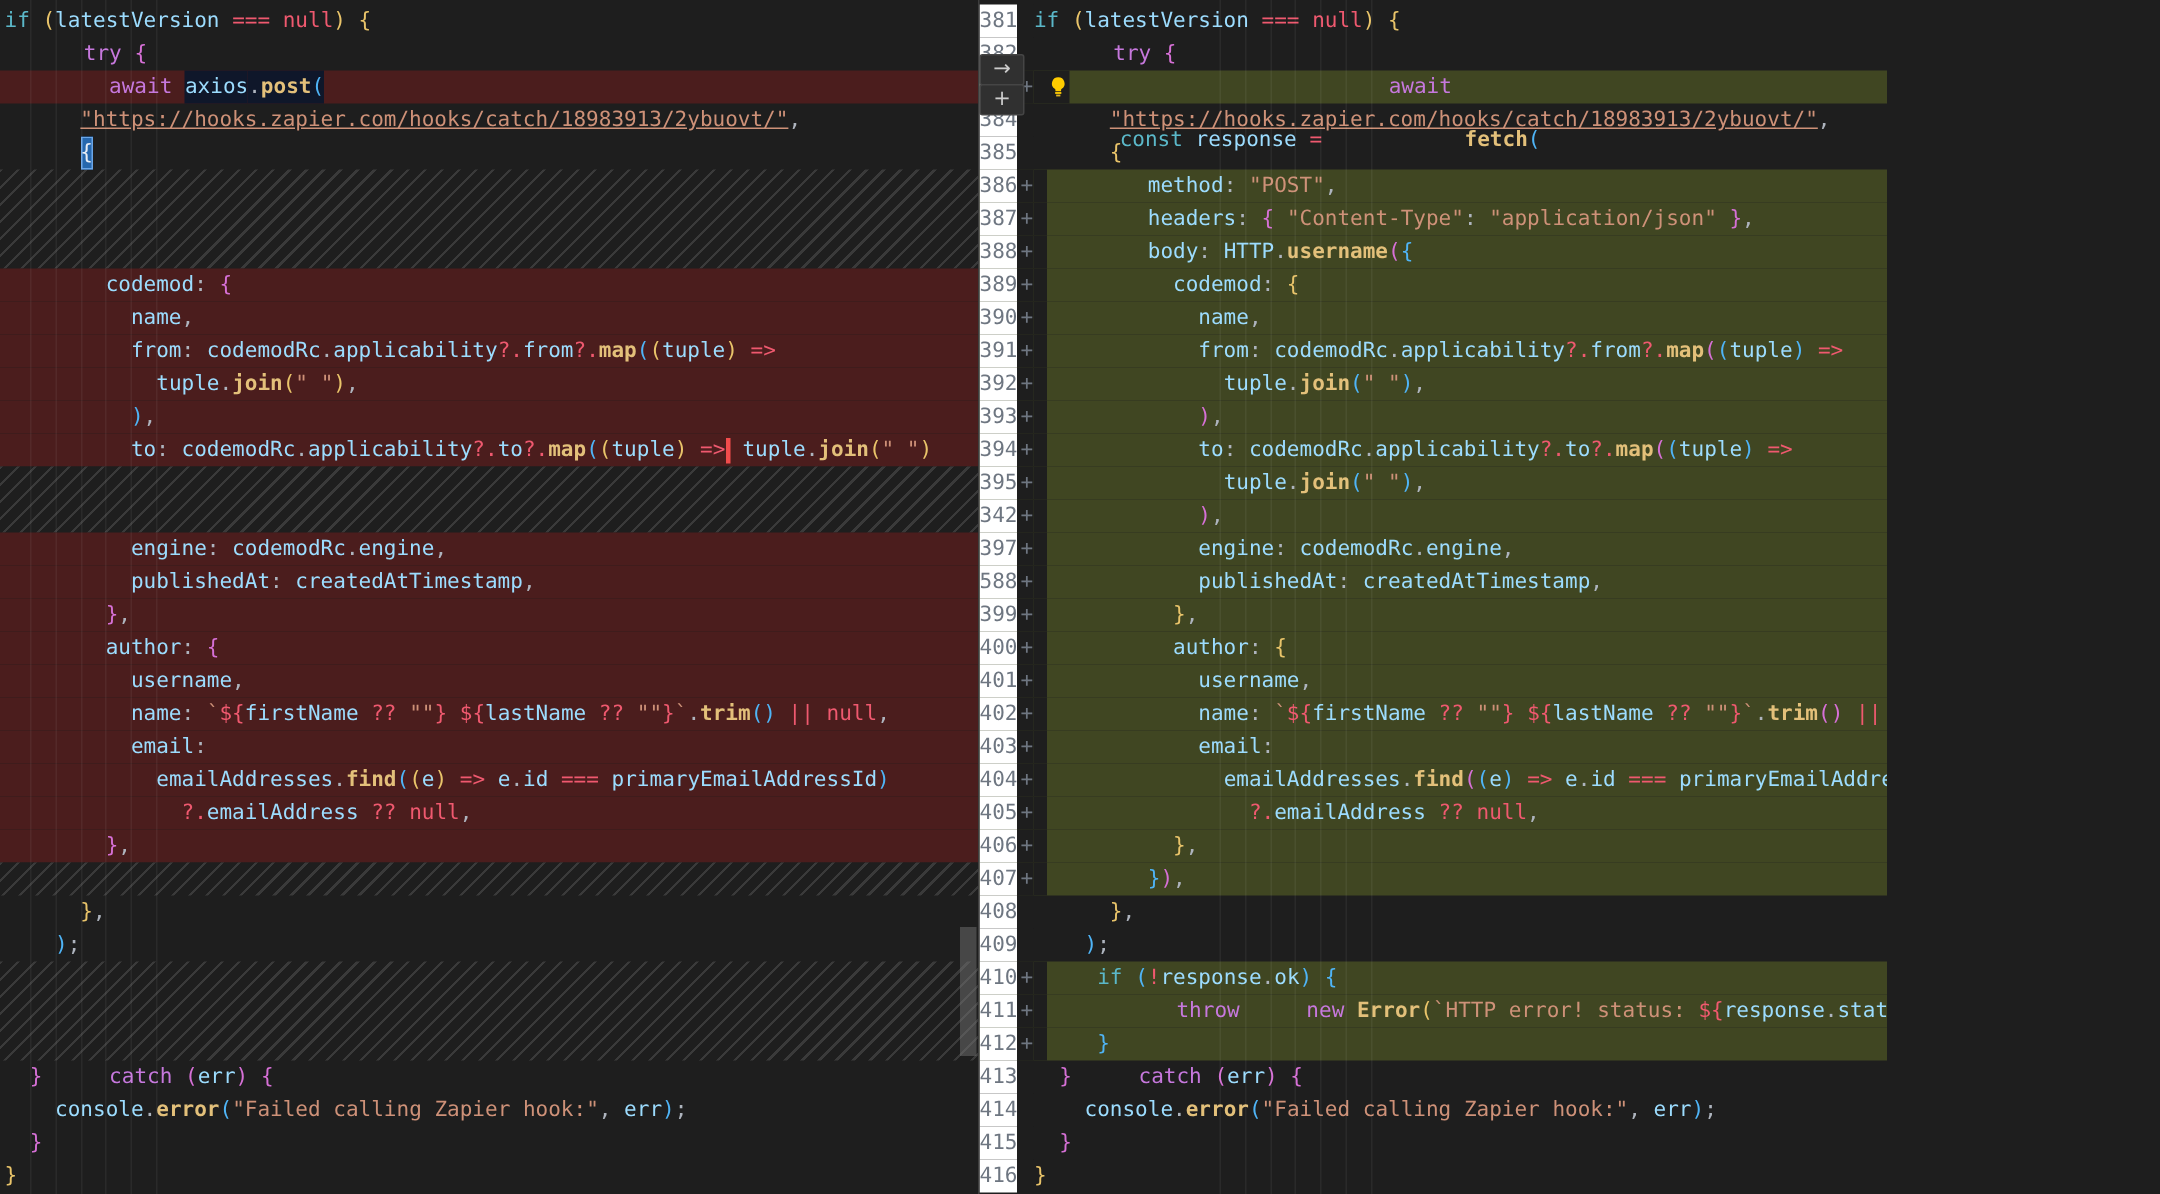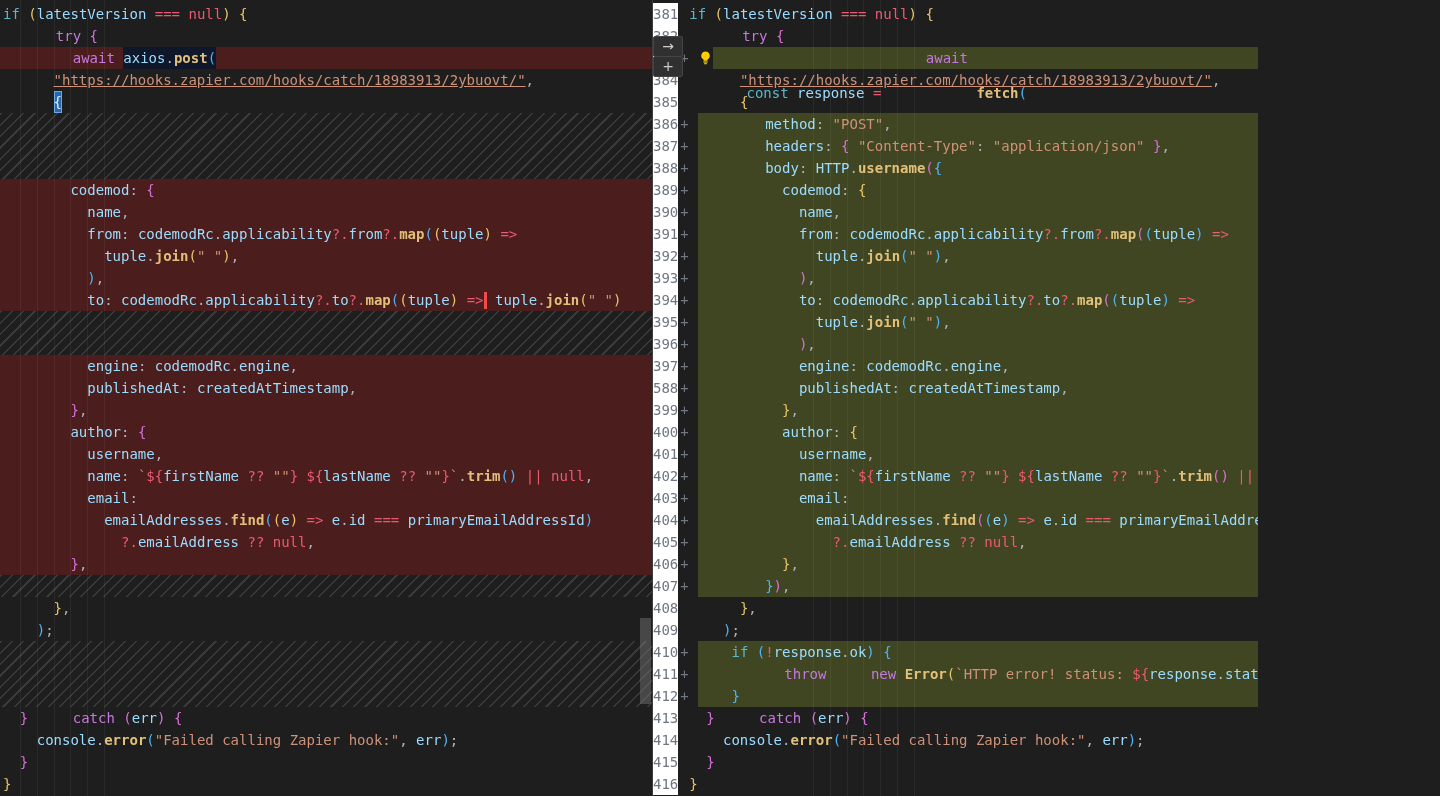--- a/index.html
+++ b/index.html
@@ -100,21 +100,21 @@
         <div class="row add"><span class="num">386</span><span class="plus">+</span><span class="bulbslot"></span><span class="t-w">        </span><span class="t-v">method</span><span class="t-d">: </span><span class="t-s">"POST"</span><span class="t-d">,</span></div>
         <div class="row add"><span class="num">387</span><span class="plus">+</span><span class="bulbslot"></span><span class="t-w">        </span><span class="t-v">headers</span><span class="t-d">: </span><span class="t-b2">{</span><span class="t-w"> </span><span class="t-s">"Content-Type"</span><span class="t-d">: </span><span class="t-s">"application/json"</span><span class="t-w"> </span><span class="t-b2">}</span><span class="t-d">,</span></div>
         <div class="row add"><span class="num">388</span><span class="plus">+</span><span class="bulbslot"></span><span class="t-w">        </span><span class="t-v">body</span><span class="t-d">: </span><span class="t-v">HTTP</span><span class="t-d">.</span><span class="t-f">username</span><span class="t-b2">(</span><span class="t-b3">{</span></div>
         <div class="row add"><span class="num">389</span><span class="plus">+</span><span class="bulbslot"></span><span class="t-w">          </span><span class="t-v">codemod</span><span class="t-d">: </span><span class="t-b1">{</span></div>
         <div class="row add"><span class="num">390</span><span class="plus">+</span><span class="bulbslot"></span><span class="t-w">            </span><span class="t-v">name</span><span class="t-d">,</span></div>
         <div class="row add"><span class="num">391</span><span class="plus">+</span><span class="bulbslot"></span><span class="t-w">            </span><span class="t-v">from</span><span class="t-d">: </span><span class="t-v">codemodRc</span><span class="t-d">.</span><span class="t-v">applicability</span><span class="t-o">?.</span><span class="t-v">from</span><span class="t-o">?.</span><span class="t-f">map</span><span class="t-b2">(</span><span class="t-b3">(</span><span class="t-v">tuple</span><span class="t-b3">)</span><span class="t-w"> </span><span class="t-o">=&gt;</span></div>
         <div class="row add"><span class="num">392</span><span class="plus">+</span><span class="bulbslot"></span><span class="t-w">              </span><span class="t-v">tuple</span><span class="t-d">.</span><span class="t-f">join</span><span class="t-b3">(</span><span class="t-s">" "</span><span class="t-b3">)</span><span class="t-d">,</span></div>
         <div class="row add"><span class="num">393</span><span class="plus">+</span><span class="bulbslot"></span><span class="t-w">            </span><span class="t-b2">)</span><span class="t-d">,</span></div>
         <div class="row add"><span class="num">394</span><span class="plus">+</span><span class="bulbslot"></span><span class="t-w">            </span><span class="t-v">to</span><span class="t-d">: </span><span class="t-v">codemodRc</span><span class="t-d">.</span><span class="t-v">applicability</span><span class="t-o">?.</span><span class="t-v">to</span><span class="t-o">?.</span><span class="t-f">map</span><span class="t-b2">(</span><span class="t-b3">(</span><span class="t-v">tuple</span><span class="t-b3">)</span><span class="t-w"> </span><span class="t-o">=&gt;</span><span class="fillband"></span></div>
         <div class="row add"><span class="num">395</span><span class="plus">+</span><span class="bulbslot"></span><span class="t-w">              </span><span class="t-v">tuple</span><span class="t-d">.</span><span class="t-f">join</span><span class="t-b3">(</span><span class="t-s">" "</span><span class="t-b3">)</span><span class="t-d">,</span></div>
-        <div class="row add"><span class="num">396</span><span class="plus">+</span><span class="bulbslot"></span><span class="t-w">            </span><span class="t-b2">)</span><span class="t-d">,</span></div>
+        <div class="row add"><span class="num">342</span><span class="plus">+</span><span class="bulbslot"></span><span class="t-w">            </span><span class="t-b2">)</span><span class="t-d">,</span></div>
         <div class="row add"><span class="num">397</span><span class="plus">+</span><span class="bulbslot"></span><span class="t-w">            </span><span class="t-v">engine</span><span class="t-d">: </span><span class="t-v">codemodRc</span><span class="t-d">.</span><span class="t-v">engine</span><span class="t-d">,</span></div>
         <div class="row add"><span class="num">588</span><span class="plus">+</span><span class="bulbslot"></span><span class="t-w">            </span><span class="t-v">publishedAt</span><span class="t-d">: </span><span class="t-v">createdAtTimestamp</span><span class="t-d">,</span></div>
         <div class="row add"><span class="num">399</span><span class="plus">+</span><span class="bulbslot"></span><span class="t-w">          </span><span class="t-b1">}</span><span class="t-d">,</span></div>
         <div class="row add"><span class="num">400</span><span class="plus">+</span><span class="bulbslot"></span><span class="t-w">          </span><span class="t-v">author</span><span class="t-d">: </span><span class="t-b1">{</span></div>
         <div class="row add"><span class="num">401</span><span class="plus">+</span><span class="bulbslot"></span><span class="t-w">            </span><span class="t-v">username</span><span class="t-d">,</span></div>
         <div class="row add"><span class="num">402</span><span class="plus">+</span><span class="bulbslot"></span><span class="t-w">            </span><span class="t-v">name</span><span class="t-d">: </span><span class="t-s">`</span><span class="t-o">${</span><span class="t-v">firstName</span><span class="t-w"> </span><span class="t-o">??</span><span class="t-w"> </span><span class="t-s">""</span><span class="t-o">}</span><span class="t-s"> </span><span class="t-o">${</span><span class="t-v">lastName</span><span class="t-w"> </span><span class="t-o">??</span><span class="t-w"> </span><span class="t-s">""</span><span class="t-o">}</span><span class="t-s">`</span><span class="t-d">.</span><span class="t-f">trim</span><span class="t-b2">(</span><span class="t-b2">)</span><span class="t-w"> </span><span class="t-o">||</span><span class="t-w"> </span><span class="t-o">null</span><span class="t-d">,</span></div>
         <div class="row add"><span class="num">403</span><span class="plus">+</span><span class="bulbslot"></span><span class="t-w">            </span><span class="t-v">email</span><span class="t-d">:</span></div>
         <div class="row add"><span class="num">404</span><span class="plus">+</span><span class="bulbslot"></span><span class="t-w">              </span><span class="t-v">emailAddresses</span><span class="t-d">.</span><span class="t-f">find</span><span class="t-b2">(</span><span class="t-b3">(</span><span class="t-v">e</span><span class="t-b3">)</span><span class="t-w"> </span><span class="t-o">=&gt;</span><span class="t-w"> </span><span class="t-v">e</span><span class="t-d">.</span><span class="t-v">id</span><span class="t-w"> </span><span class="t-o">===</span><span class="t-w"> </span><span class="t-v">primaryEmailAddressId</span><span class="t-b2">)</span></div>
         <div class="row add"><span class="num">405</span><span class="plus">+</span><span class="bulbslot"></span><span class="t-w">                </span><span class="t-o">?.</span><span class="t-v">emailAddress</span><span class="t-w"> </span><span class="t-o">??</span><span class="t-w"> </span><span class="t-o">null</span><span class="t-d">,</span></div>
         <div class="row add"><span class="num">406</span><span class="plus">+</span><span class="bulbslot"></span><span class="t-w">          </span><span class="t-b1">}</span><span class="t-d">,</span></div>

